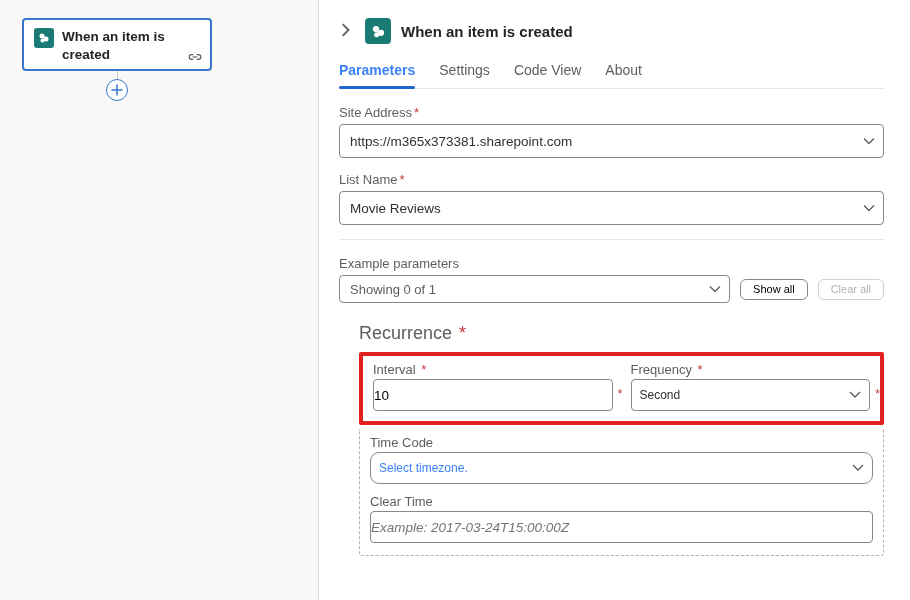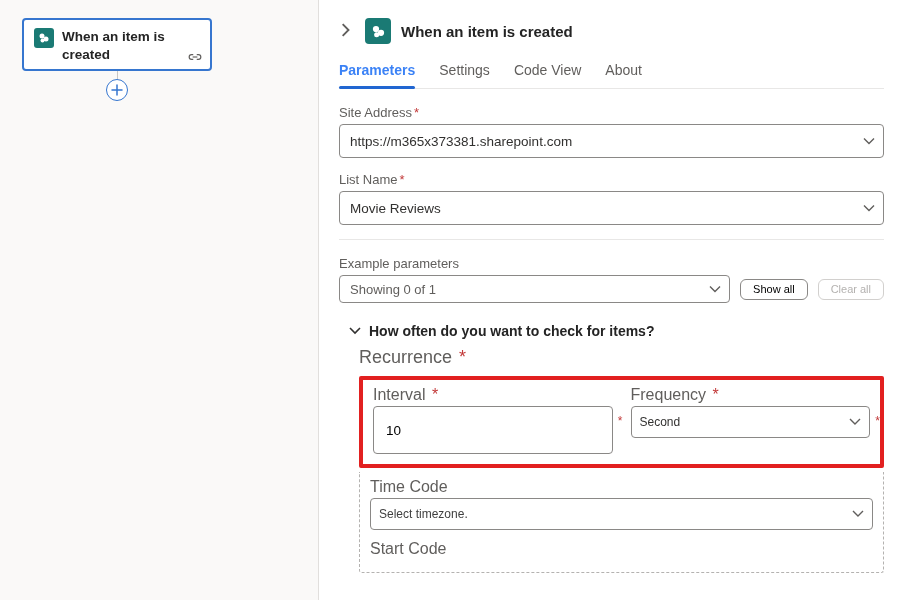--- a/index.html
+++ b/index.html
@@ -210,27 +210,27 @@
   .rec-label { font-size:18px; color:#605e5c; margin-bottom:8px; }
 
   .highlight-box {
     border:4px solid #e22020;
     border-radius:2px;
     padding:6px 10px 10px 10px;
     margin-bottom:4px;
   }
   .two-col { display:flex; gap:18px; }
   .col { flex:1; }
-  .sub-label { font-size:16px; color:#605e5c; margin-bottom:2px; }
+  .sub-label { font-size:13px; color:#605e5c; margin-bottom:2px; }
   .text-input {
     width:100%;
-    height:48px;
-    border:1px solid #8a8886;
-    border-radius:4px;
-    padding:0 12px;
+    height:32px;
+    border:1px solid #8a8886;
+    border-radius:4px;
+    padding:0 0;
     font-size:13.5px;
     font-family:inherit;
   }
   .select-in {
     position:relative;
     height:32px;
     border:1px solid #8a8886;
     border-radius:4px;
     padding:0 28px 0 8px;
     display:flex; align-items:center;
@@ -248,21 +248,22 @@
   }
 
   .dashed-box {
     border:1px dashed #b4b2b0;
     border-top:none;
     padding:6px 10px 12px 10px;
     border-radius:0 0 3px 3px;
   }
   .placeholder { font-style:italic; color:#8a8886; }
   .muted-select {
-    color:#404040;
+    color:#3b82f6;
+    border-radius:9px;
   }
 </style>
 </head>
 <body>
 
 <div class="left-pane">
   <div class="node-card">
     <div class="title-row">
       <div class="sp-icon">
         <svg viewBox="0 0 24 24">
@@ -341,26 +342,20 @@
     <div class="adv-select">
       <span>Showing 0 of 1</span>
       <span class="chev"><svg width="12" height="8" viewBox="0 0 12 8">
             <path d="M1 1l5 5 5-5" fill="none" stroke="#605e5c" stroke-width="1.4"></path>
           </svg></span>
     </div>
     <button class="sm-btn">Show all</button>
     <button class="sm-btn disabled">Clear all</button>
   </div>
 
-  <div class="section-head">
-    <svg width="12" height="8" viewBox="0 0 12 8">
-        <path d="M1 1l5 5 5-5" fill="none" stroke="#323130" stroke-width="1.6"></path>
-      </svg>
-    <span>How often do you want to check for items?</span>
-  </div>
 
   <div class="rec-block">
     <div class="rec-label"><span>Recurrence</span><span class="req"> *</span></div>
 
     <div class="highlight-box">
       <div class="two-col">
         <div class="col">
           <div class="sub-label"><span>Interval</span><span class="req"> *</span></div>
           <div class="star-after">
             <input class="text-input" value="10" style="">
@@ -381,16 +376,17 @@
     </div>
 
     <div class="dashed-box">
       <div class="sub-label">Time Code</div>
       <div class="select-in muted-select" style="margin-bottom:10px;">
         <span>Select timezone.</span>
         <span class="chev"><svg width="12" height="8" viewBox="0 0 12 8">
               <path d="M1 1l5 5 5-5" fill="none" stroke="#605e5c" stroke-width="1.4"></path>
             </svg></span>
       </div>
-      <div class="sub-label">Start Code</div>
+      <div class="sub-label">Clear Time</div>
+      <input class="text-input placeholder" style="font-style: italic;" placeholder="Example: 2017-03-24T15:00:00Z">
     </div>
   </div>
 </div>
 
 </body></html>

